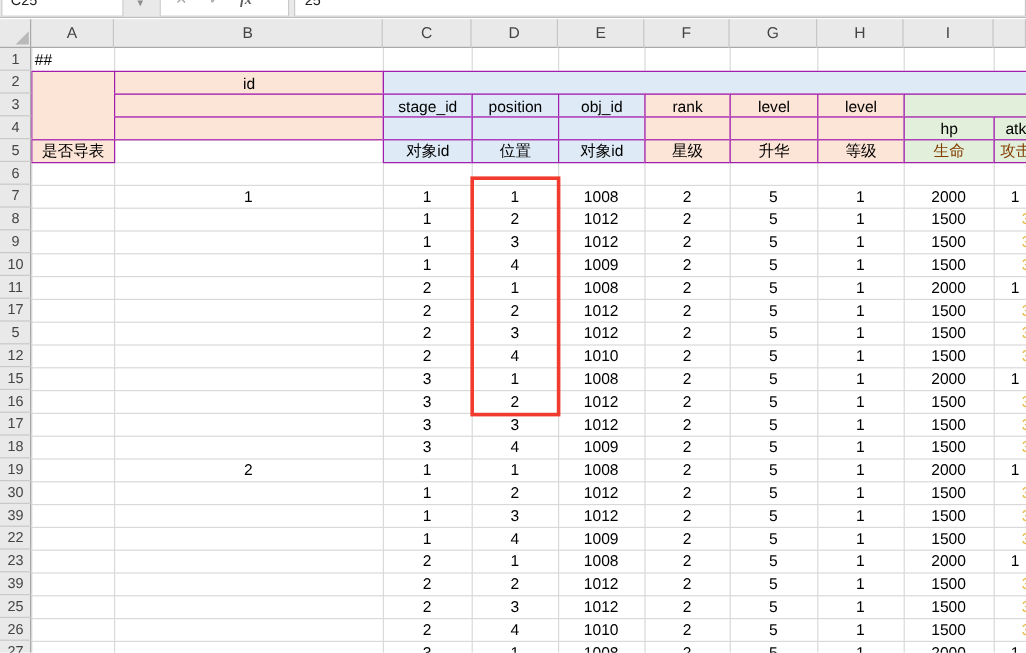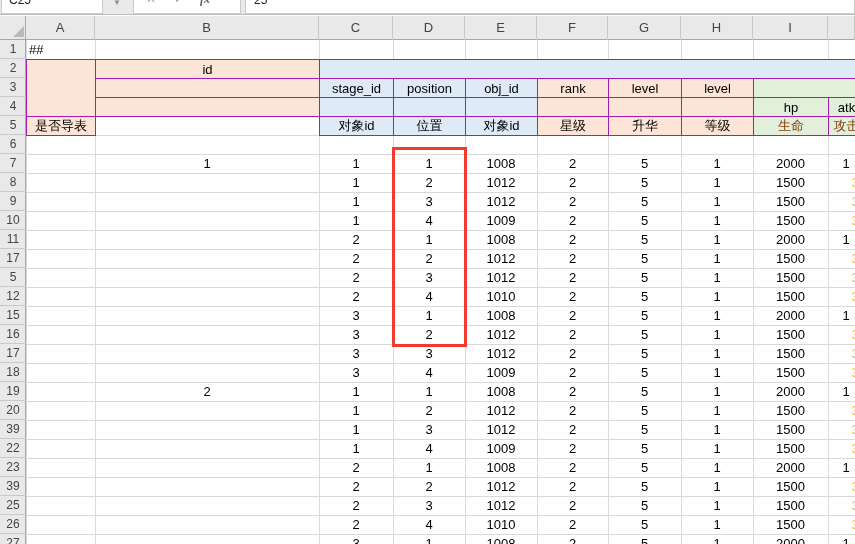--- a/index.html
+++ b/index.html
@@ -119,21 +119,21 @@
     <div class="rownum" style="top: 211px;">10</div>
     <div class="rownum" style="top: 230px;">11</div>
     <div class="rownum" style="top: 249px;">17</div>
     <div class="rownum" style="top: 268px;">5</div>
     <div class="rownum" style="top: 287px;">12</div>
     <div class="rownum" style="top: 306px;">15</div>
     <div class="rownum" style="top: 325px;">16</div>
     <div class="rownum" style="top: 344px;">17</div>
     <div class="rownum" style="top: 363px;">18</div>
     <div class="rownum" style="top: 382px;">19</div>
-    <div class="rownum" style="top: 401px;">20</div>
+    <div class="rownum" style="top: 401px;">30</div>
     <div class="rownum" style="top: 420px;">39</div>
     <div class="rownum" style="top: 439px;">22</div>
     <div class="rownum" style="top: 458px;">23</div>
     <div class="rownum" style="top: 477px;">39</div>
     <div class="rownum" style="top: 496px;">25</div>
     <div class="rownum" style="top: 515px;">26</div>
     <div class="rownum" style="top: 534px;">27</div>
     <div class="cell leftal" style="left: 26px; top: 40px; width: 70px;">##</div>
     <div class="hcell f-peach" style="left: 26px; top: 59px; width: 70px; height: 58px;"></div>
     <div class="hcell f-peach" style="left: 95px; top: 59px; width: 225px; height: 20px;">id</div>

